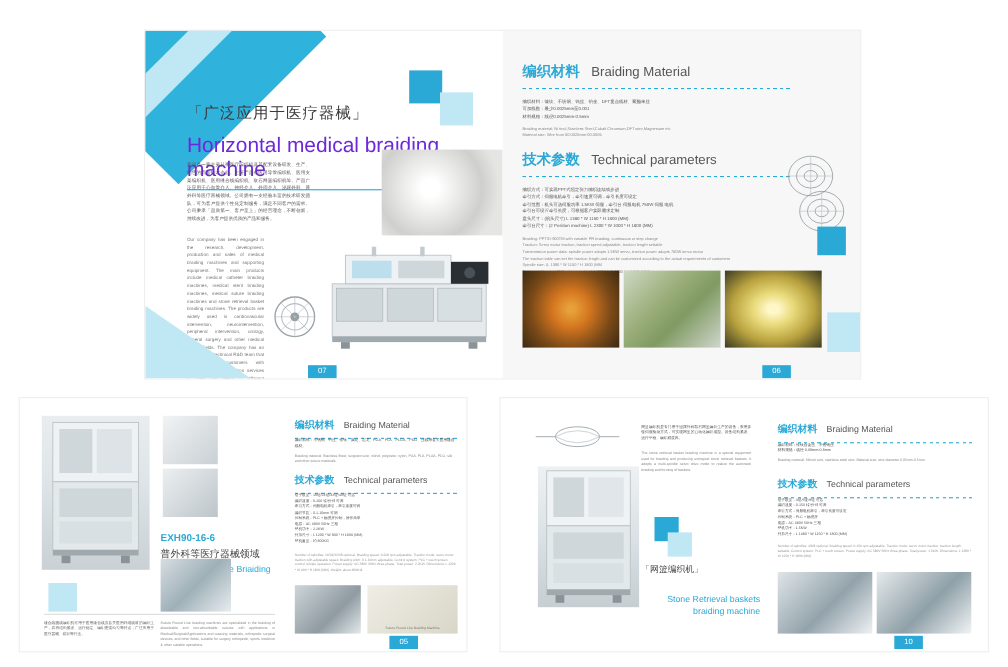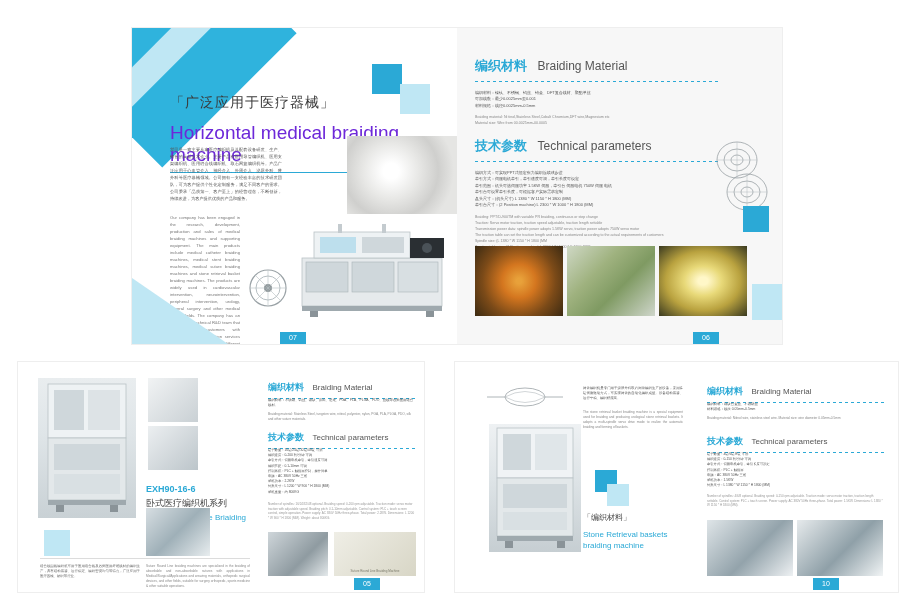--- a/index.html
+++ b/index.html
@@ -189,21 +189,21 @@
         <rect x="18" y="127" width="8" height="7" fill="#8a9398"></rect>
         <rect x="72" y="127" width="8" height="7" fill="#8a9398"></rect>
       </svg>
     </div>
 
     <div class="photo" style="left:130px;top:16px;width:50px;height:44px;background:linear-gradient(135deg,#f1f3f4,#c9d0d4);"></div>
     <div class="photo" style="left:130px;top:64px;width:50px;height:44px;background:linear-gradient(135deg,#eceff1,#bcc5ca);"></div>
 
     <div style="position:absolute;left:128px;top:72px;width:112px;">
       <div style="font-size:9px;font-weight:bold;color:#2ba9d6;margin-top:50px;">EXH90-16-6</div>
-      <div style="font-size:9px;color:#444;margin-top:3px;">卧式医疗编织机系列</div>
+      <div style="font-size:9px;color:#444;margin-top:3px;">普外科等医疗器械领域</div>
       <div style="font-size:8px;color:#2ba9d6;margin-top:2px;line-height:11px;">Suture Round Line Briaiding Machine</div>
     </div>
 
     <div class="photo" style="left:128px;top:146px;width:64px;height:48px;background:linear-gradient(135deg,#d7dee2,#9fb0b8 50%,#e8edef);"></div>
 
     <div class="sq-light" style="left:26px;top:168px;width:26px;height:26px;"></div>
 
     <div class="rule" style="position:absolute;left:22px;top:196px;width:210px;background:#dcdcdc;"></div>
     <div style="position:absolute;left:22px;top:202px;width:100px;font-size:3.4px;line-height:5px;color:#666;text-align:justify;">缝合线圆线编织机可用于医用缝合线及各类医用纤维线材的编织生产，具有结构紧凑、运行稳定、编织密度均匀等特点，广泛应用于医疗器械、纺织等行业。</div>
     <div style="position:absolute;left:128px;top:202px;width:104px;font-size:3.2px;line-height:5px;color:#888;text-align:justify;">Suture Round Line braiding machines are specialized in the braiding of absorbable and non-absorbable sutures with applications in Medical/Surgical/Applications and weaving materials, orthopedic surgical devices, and other fields, suitable for surgery orthopedic, sports medicine &amp; other suitable operations.</div>
@@ -269,22 +269,22 @@
         <rect x="8" y="112" width="76" height="5" fill="#9fa9ae"></rect>
         <rect x="16" y="117" width="8" height="7" fill="#8a9398"></rect>
         <rect x="68" y="117" width="8" height="7" fill="#8a9398"></rect>
       </svg>
     </div>
 
     <div class="sq-dark" style="left:140px;top:108px;width:22px;height:22px;"></div>
     <div class="sq-light" style="left:152px;top:122px;width:22px;height:22px;"></div>
 
     <div style="position:absolute;left:128px;top:150px;width:108px;">
-      <div style="font-size:8px;color:#444;">「编织材料」</div>
-      <div style="font-size:8px;color:#2ba9d6;margin-top:6px;line-height:11px;">Stone Retrieval baskets braiding machine</div>
+      <div style="font-size:8px;color:#444;">「网篮编织机」</div>
+      <div style="font-size:8px;color:#2ba9d6;margin-top:16px;line-height:11px;text-align:right;">Stone Retrieval baskets braiding machine</div>
     </div>
   </div>
 
   <div class="rh">
     <div style="position:absolute;left:12px;top:18px;width:180px;">
       <span style="font-size:9px;font-weight:bold;color:#2ba9d6;">编织材料</span>
       <span style="font-size:8px;color:#555;margin-left:4px;">Braiding Material</span>
       <div class="dashline" style="margin-top:4px;width:180px;"></div>
     </div>
     <div style="position:absolute;left:12px;top:40px;width:176px;font-size:3.4px;line-height:5.4px;color:#555;white-space:pre-line;">编织材料：镍钛合金丝、不锈钢丝

